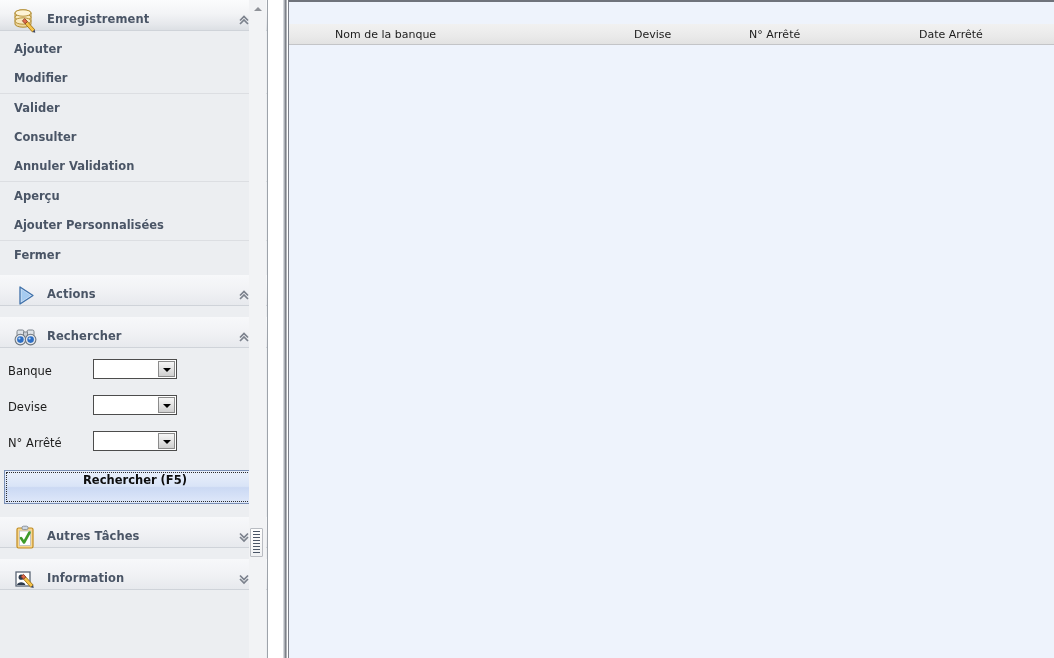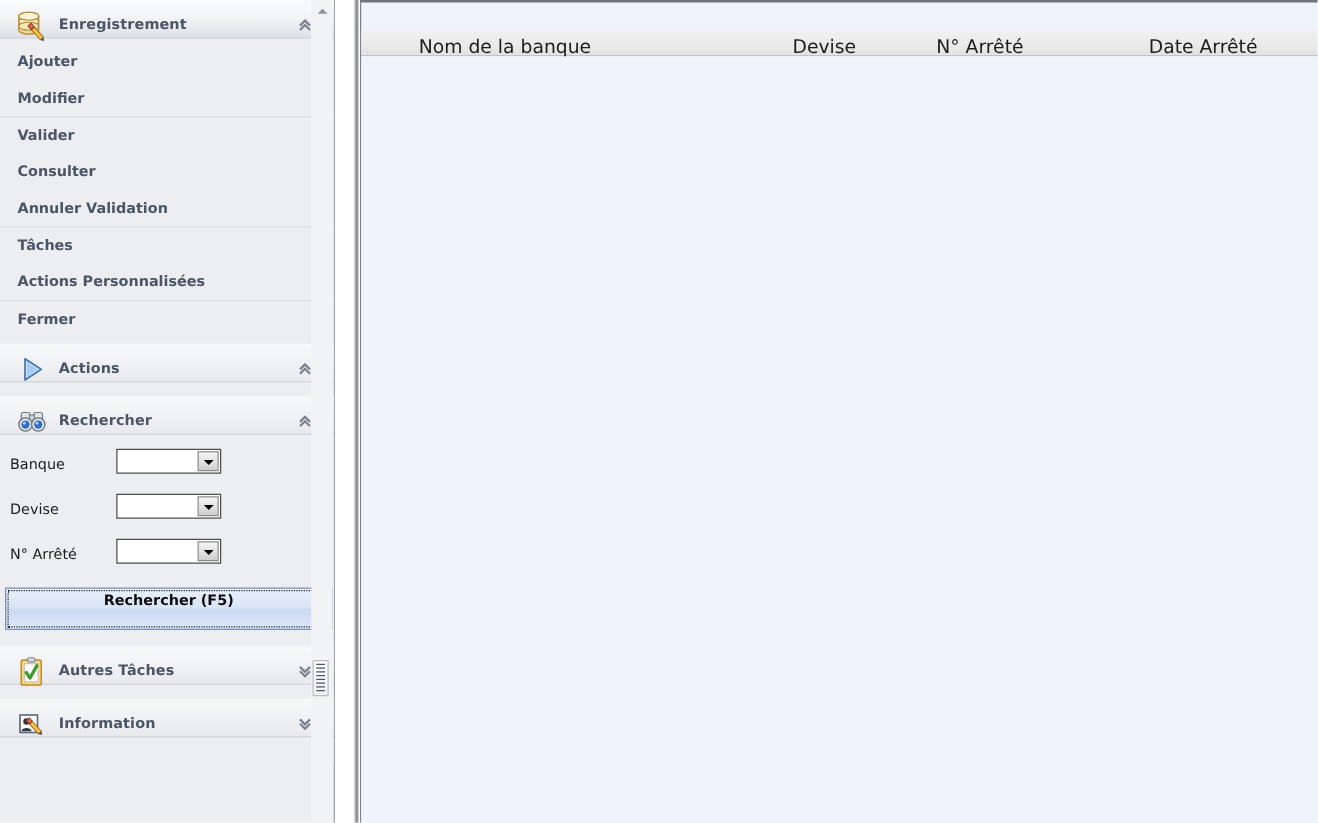--- a/index.html
+++ b/index.html
@@ -254,21 +254,21 @@
     left: 0; right: 0;
     top: 22px;
     height: 21px;
     background: linear-gradient(to bottom, #f1f1f1 0%, #eaeaea 60%, #e2e2e2 100%);
     border-bottom: 1px solid #c3c4c7;
     box-sizing: border-box;
   }
   .col {
     position: absolute;
     top: 4px;
-    font-size: 15px;
+    font-size: 11px;
     color: #1c1c1c;
     white-space: nowrap;
     text-align: right;
   }
   #grid-body {
     position: absolute;
     left: 0; right: 0;
     top: 43px;
     bottom: 0;
     background: #eef3fc;
@@ -305,22 +305,22 @@
           </svg>
         </span>
       </div>
 
       <div class="pad-top"></div>
       <div class="item"><span>Ajouter</span></div>
       <div class="item"><span>Modifier</span></div>
       <div class="item sep"><span>Valider</span></div>
       <div class="item"><span>Consulter</span></div>
       <div class="item"><span>Annuler Validation</span></div>
-      <div class="item sep"><span>Tâches</span></div>
-      <div class="item"><span>Actions Personnalisées</span></div>
+      <div class="item sep"><span>Aperçu</span></div>
+      <div class="item"><span>Ajouter Personnalisées</span></div>
       <div class="item sep"><span>Fermer</span></div>
       <div class="pad-bot"></div>
 
       <div class="grp-header plain">
         <span class="grp-icon">
           <svg width="28" height="27" viewBox="0 0 28 27">
             <path d="M8 5 L21 13.5 L8 22 Z" fill="#cfe2f7" stroke="#3d6fa8" stroke-width="1.3" stroke-linejoin="round"></path>
             <path d="M9.6 7.6 L18.4 13.5 L9.6 19.4 Z" fill="#9ec7ee" opacity="0.85"></path>
           </svg>
         </span>

